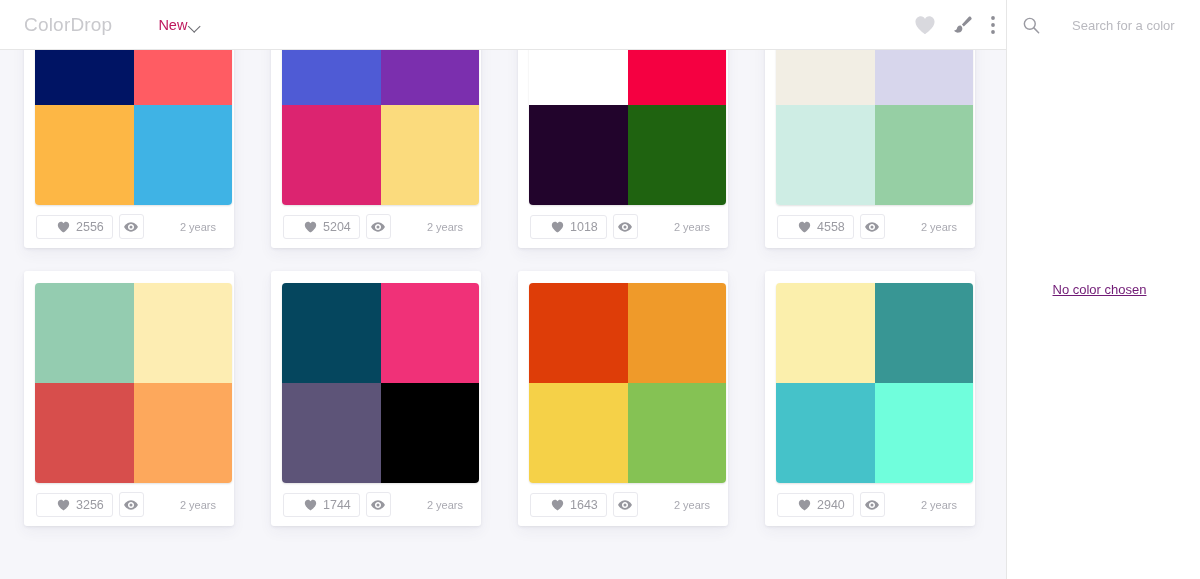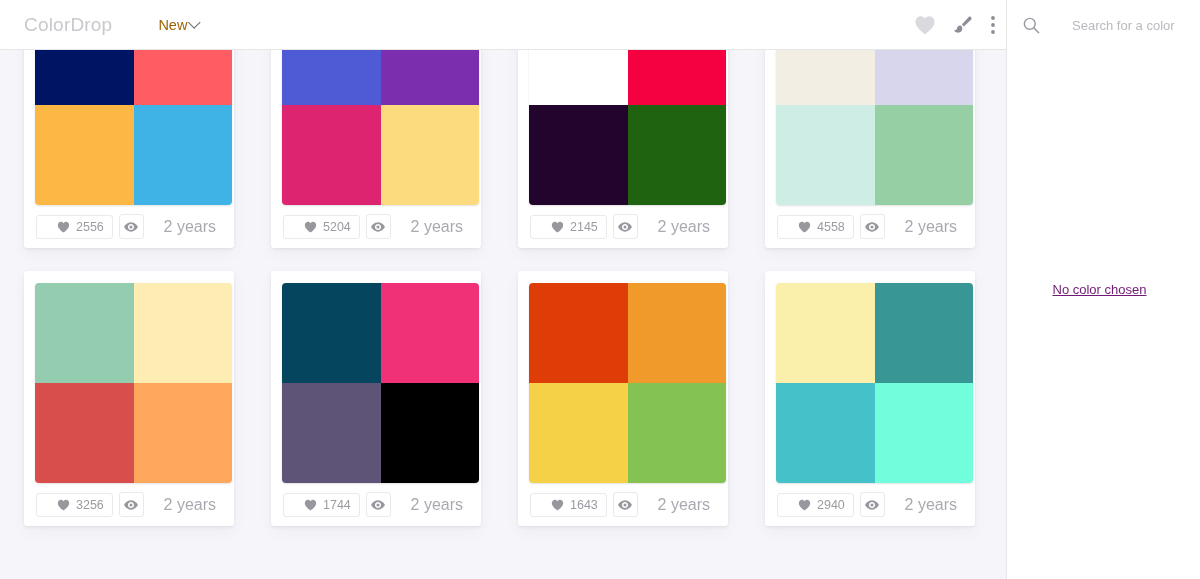--- a/index.html
+++ b/index.html
@@ -18,22 +18,22 @@
     display: flex; align-items: center;
     z-index: 5;
   }
   .brand {
     margin-left: 24px;
     font-size: 19px; color: #c9c9cd; letter-spacing: .2px;
     font-weight: 400;
   }
   .nav-new {
     margin-left: 46px;
-    font-size: 14.5px; color: #a16207;
-    display: flex; align-items: center; gap: 2px;
+    font-size: 14.5px; color: #be185d;
+    display: flex; align-items: flex-end; gap: 2px;
     cursor: pointer;
   }
   .chev {
     display: inline-block; width: 9px; height: 9px;
     border-right: 1.6px solid #6a6a70; border-bottom: 1.6px solid #6a6a70;
     transform: rotate(45deg) translate(-1px,-2px);
   }
   .header-actions {
     margin-left: auto; margin-right: 18px;
     display: flex; align-items: center; gap: 16px;
@@ -110,21 +110,21 @@
   .pill .cnt { font-size: 12.5px; color: #9b9ba2; }
   .eye-btn {
     margin-left: 6px;
     border: 1px solid #e9e9ee; border-radius: 3px;
     width: 25px; height: 25px;
     display: flex; align-items: center; justify-content: center;
     cursor: pointer; background: #fff;
   }
   .age {
     margin-left: auto;
-    font-size: 16px; color: #a9a9b1;
+    font-size: 11px; color: #a9a9b1;
     padding-right: 4px;
   }
   svg { display: block; }
 </style>
 </head>
 <body>
 
 <div id="app">
 
   <div class="header">
@@ -213,21 +213,21 @@
           <div style="background:#ffffff"></div>
           <div style="background:#f50041"></div>
           <div style="background:#22042c"></div>
           <div style="background:#1f6310"></div>
         </div>
         <div class="card-footer">
           <div class="pill">
             <svg width="13" height="12" viewBox="0 0 24 22">
                 <path d="M12 21S1.5 14.2 1.5 7.6C1.5 4.1 4.2 1.5 7.4 1.5c2.1 0 3.8 1.2 4.6 2.8.8-1.6 2.5-2.8 4.6-2.8 3.2 0 5.9 2.6 5.9 6.1C22.5 14.2 12 21 12 21z" fill="#97979e"></path>
               </svg>
-            <span class="cnt">2145</span>
+            <span class="cnt">1018</span>
           </div>
           <div class="eye-btn">
             <svg width="14" height="10" viewBox="0 0 24 16">
                 <path d="M12 0C6 0 1.6 5.1.4 7.3c-.2.4-.2.9 0 1.3C1.6 10.9 6 16 12 16s10.4-5.1 11.6-7.4c.2-.4.2-.9 0-1.3C22.4 5.1 18 0 12 0zm0 13.2c-2.9 0-5.2-2.3-5.2-5.2S9.1 2.8 12 2.8s5.2 2.3 5.2 5.2-2.3 5.2-5.2 5.2z" fill="#97979e"></path>
                 <circle cx="12" cy="8" r="2.6" fill="#97979e"></circle>
               </svg>
           </div>
           <div class="age">2 years</div>
         </div>
       </div>

